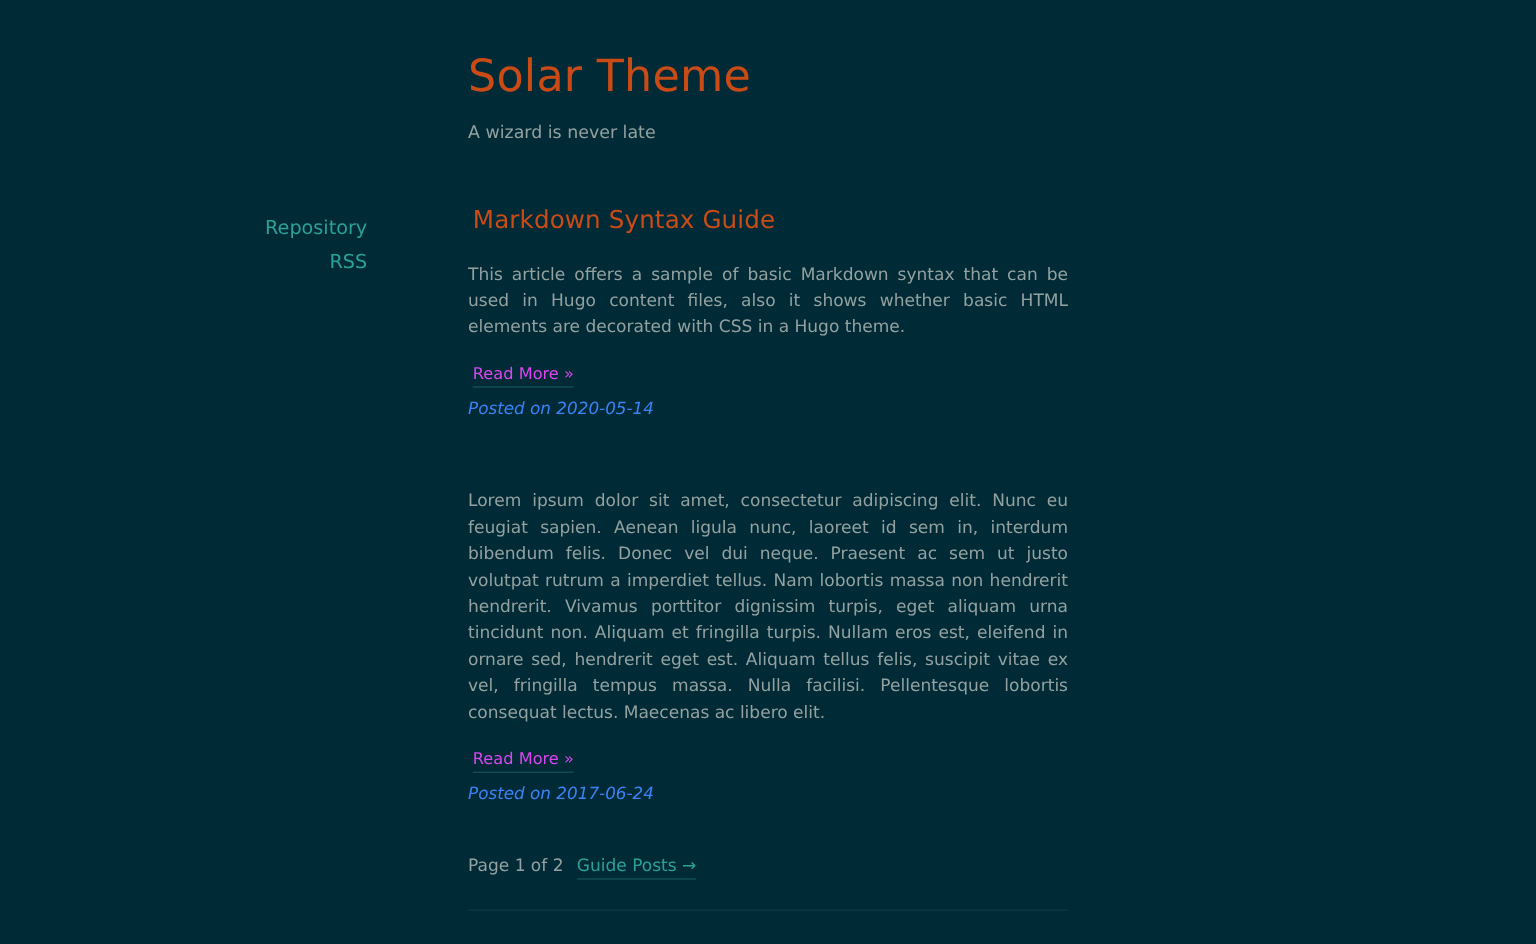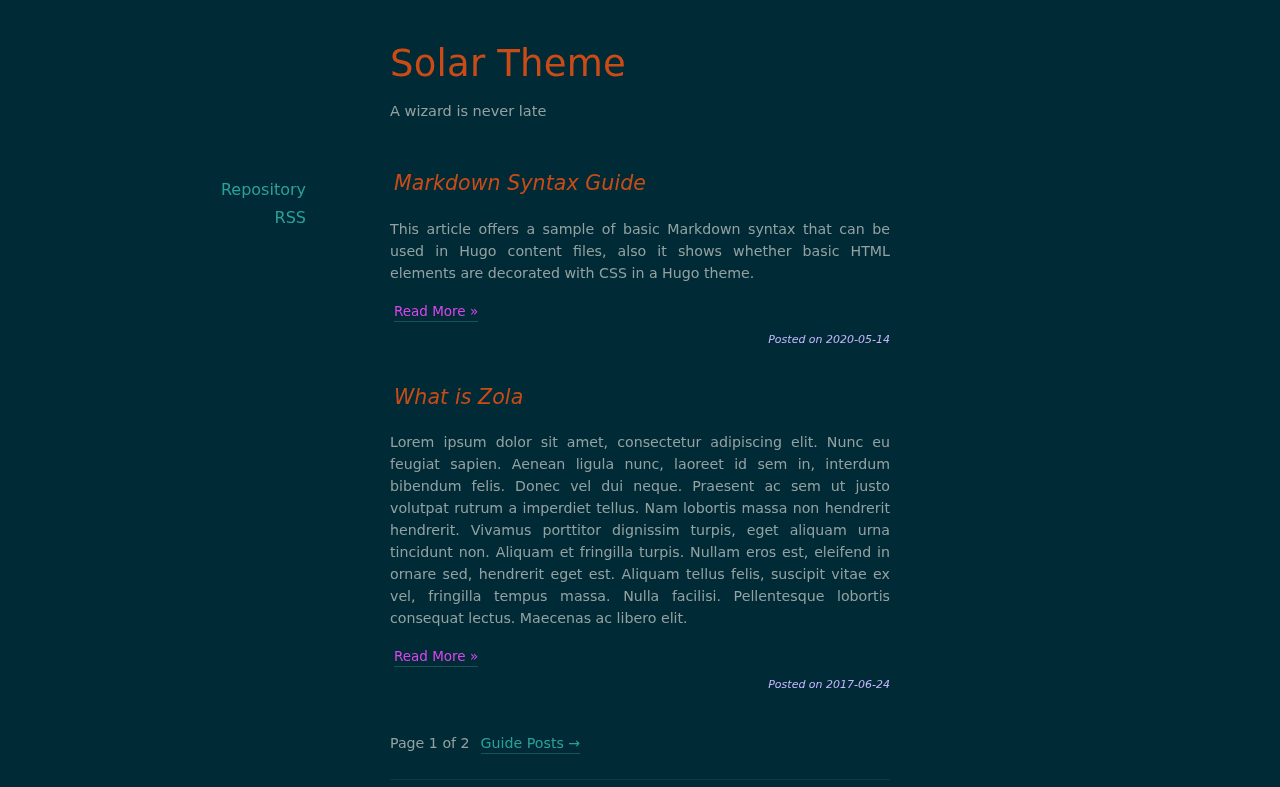--- a/index.html
+++ b/index.html
@@ -73,21 +73,20 @@
   .post + .post { margin-top: 38px; }
 
   .post-title {
     margin: 0;
     padding-left: 4px;
     font-size: 20.5px;
     font-weight: normal;
     line-height: 1.35;
     color: #cb4b16;
     letter-spacing: 0.1px;
-    font-style: italic;
   }
   .post-title a { color: inherit; text-decoration: none; }
 
   .post-body {
     margin: 0;
     padding-top: 20px;
     font-size: 14.2px;
     line-height: 22px;
     color: #93a1a1;
     text-align: justify;
@@ -101,24 +100,23 @@
     font-size: 13.5px;
     color: #d946ef;
     text-decoration: none;
     border-bottom: 1px solid #17545a;
     padding-bottom: 2px;
   }
 
   .post-date {
     margin: 0;
     padding-top: 13px;
-    font-size: 11px;
+    font-size: 14px;
     font-style: italic;
-    color: #c4b5fd;
-    text-align: right;
+    color: #3b82f6;
   }
 
   
   .pagination {
     padding-top: 44px;
     font-size: 14.2px;
     color: #93a1a1;
     white-space: nowrap;
   }
   .pagination .page-count { color: #93a1a1; }
@@ -161,23 +159,20 @@
         <a href="#">Markdown Syntax Guide</a>
       </h2>
       <p class="post-body">This article offers a sample of basic Markdown syntax that can be used in Hugo content files, also it shows whether basic HTML elements are decorated with CSS in a Hugo theme.</p>
       <div class="read-more-wrap">
         <a class="read-more" href="#">Read More »</a>
       </div>
       <p class="post-date">Posted on 2020-05-14</p>
     </article>
 
     <article class="post">
-      <h2 class="post-title">
-        <a href="#">What is Zola</a>
-      </h2>
       <p class="post-body">Lorem ipsum dolor sit amet, consectetur adipiscing elit. Nunc eu feugiat sapien. Aenean ligula nunc, laoreet id sem in, interdum bibendum felis. Donec vel dui neque. Praesent ac sem ut justo volutpat rutrum a imperdiet tellus. Nam lobortis massa non hendrerit hendrerit. Vivamus porttitor dignissim turpis, eget aliquam urna tincidunt non. Aliquam et fringilla turpis. Nullam eros est, eleifend in ornare sed, hendrerit eget est. Aliquam tellus felis, suscipit vitae ex vel, fringilla tempus massa. Nulla facilisi. Pellentesque lobortis consequat lectus. Maecenas ac libero elit.</p>
       <div class="read-more-wrap">
         <a class="read-more" href="#">Read More »</a>
       </div>
       <p class="post-date">Posted on 2017-06-24</p>
     </article>
 
     <div class="pagination">
       <span class="page-count">Page 1 of 2</span><a class="older" href="#">Guide Posts →</a>
     </div>

